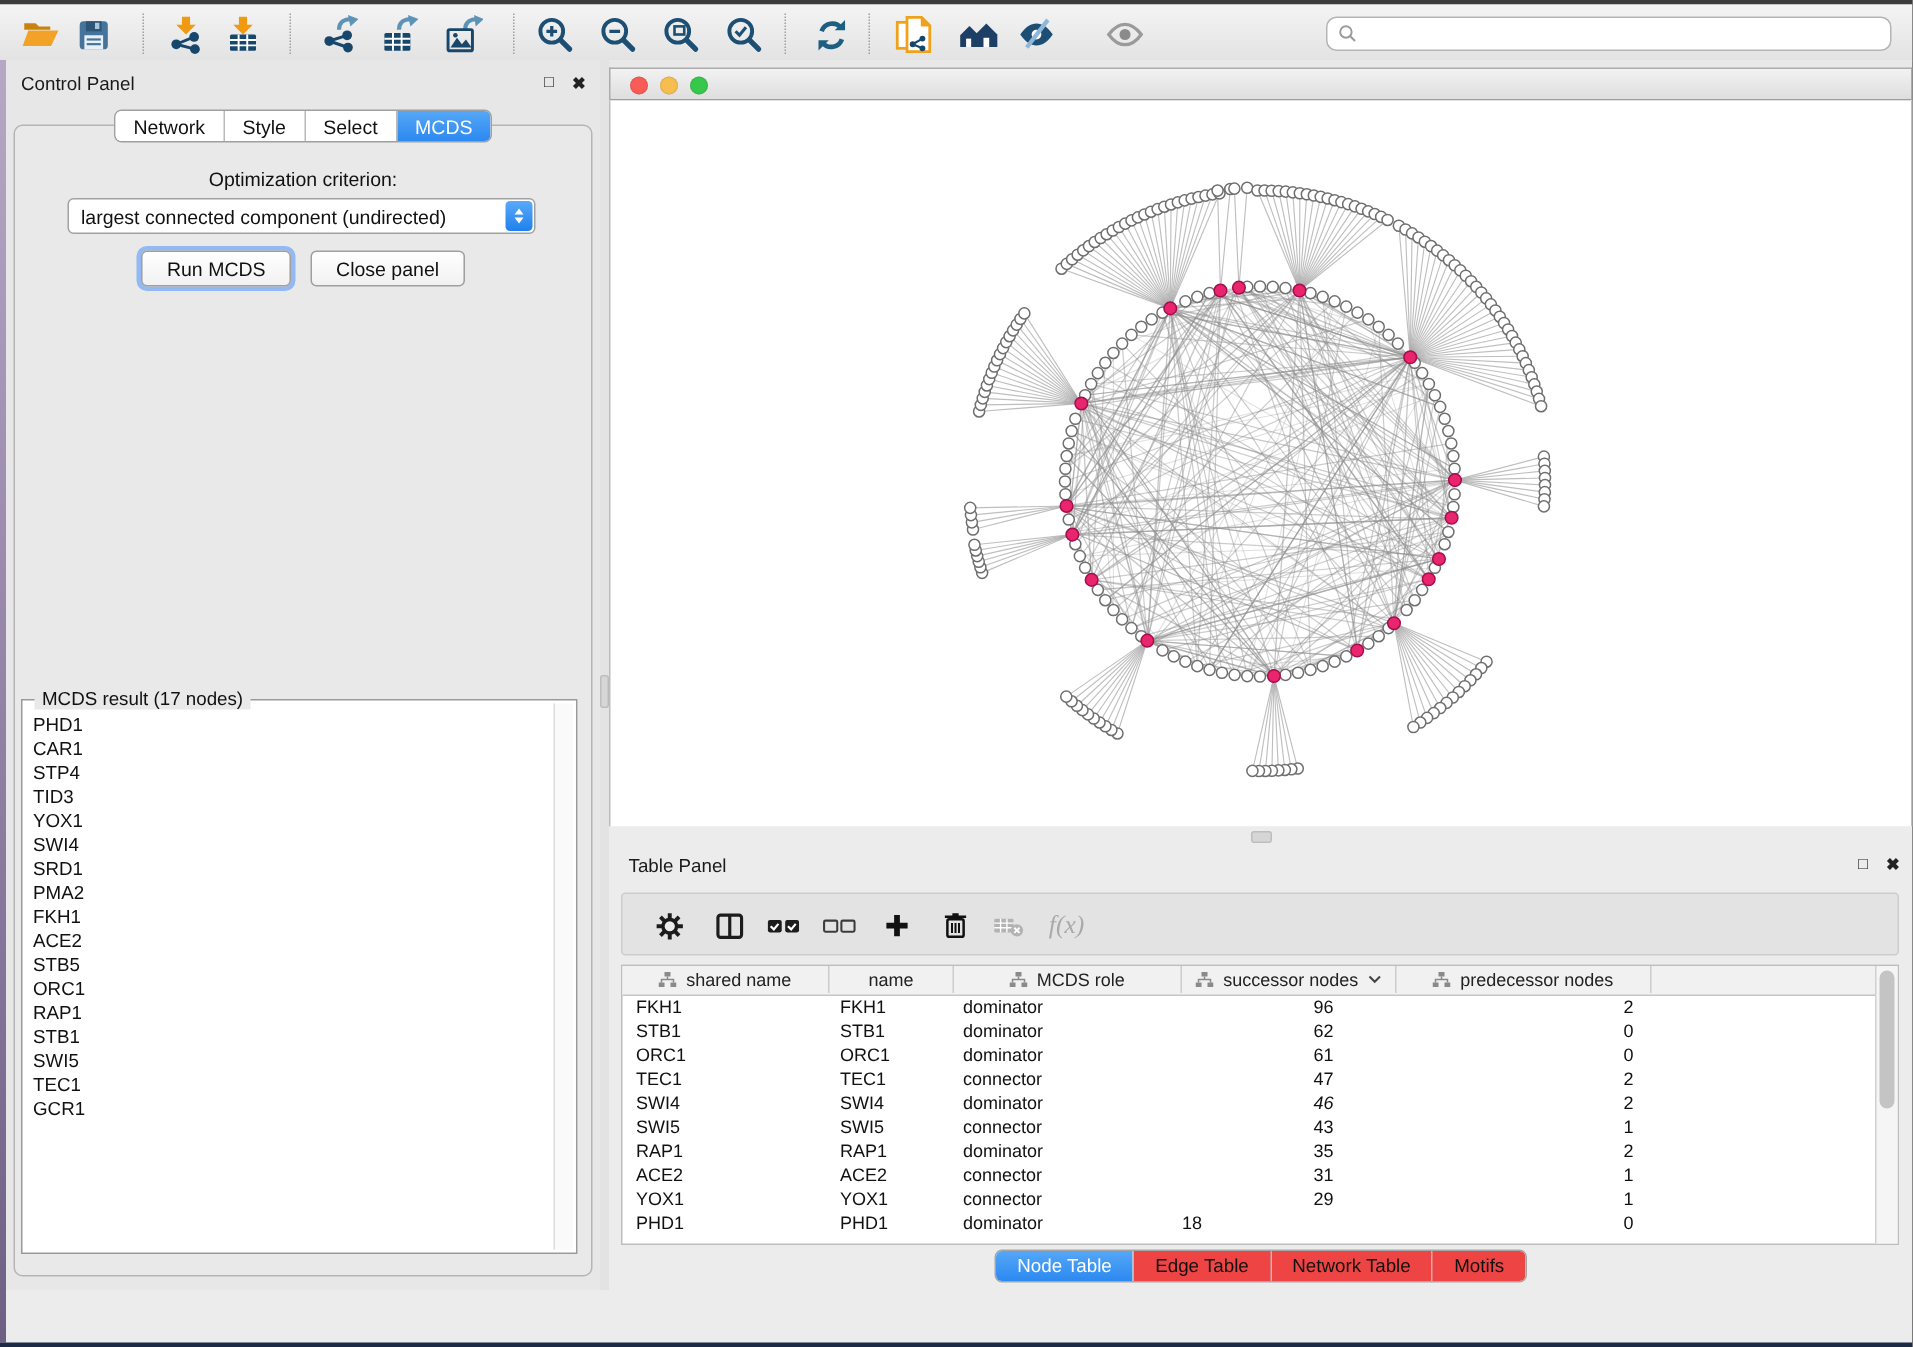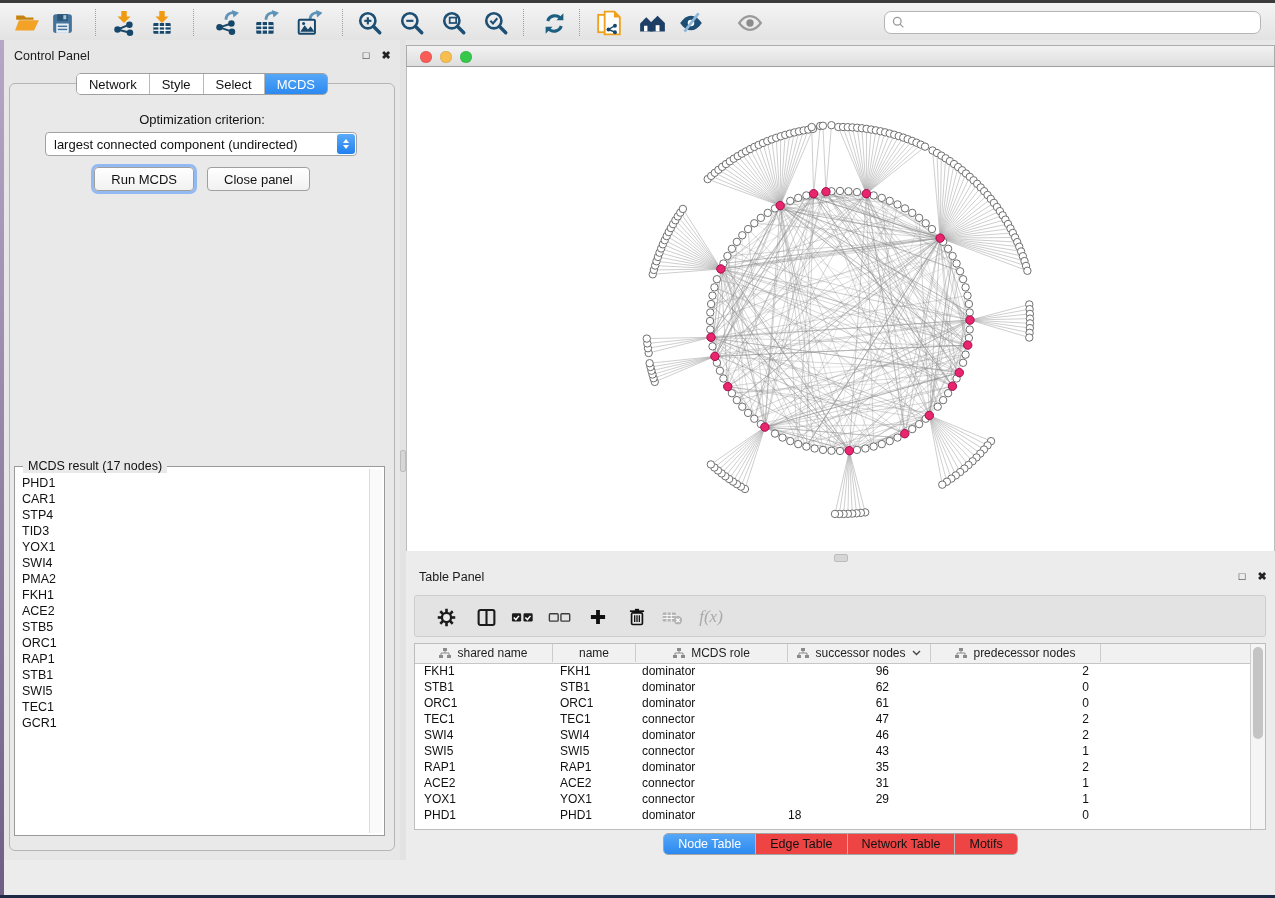--- a/index.html
+++ b/index.html
@@ -288,20 +288,21 @@
     </div>
     <div class="resultbox">
       <div class="resultlegend">MCDS result (17 nodes)</div>
       <div class="resultlist" id="mcds-list">
           <div>PHD1</div>
           <div>CAR1</div>
           <div>STP4</div>
           <div>TID3</div>
           <div>YOX1</div>
           <div>SWI4</div>
+          <div>SRD1</div>
           <div>PMA2</div>
           <div>FKH1</div>
           <div>ACE2</div>
           <div>STB5</div>
           <div>ORC1</div>
           <div>RAP1</div>
           <div>STB1</div>
           <div>SWI5</div>
           <div>TEC1</div>
           <div>GCR1</div>
@@ -1167,21 +1168,21 @@
             <div class="tcell" style="width: 138px; padding: 0px 0px 0px 9px; text-align: left; box-sizing: border-box;">TEC1</div>
             <div class="tcell" style="width: 83px; padding: 0px 0px 0px 7px; text-align: left; box-sizing: border-box;">TEC1</div>
             <div class="tcell" style="width: 152px; padding: 0px 0px 0px 6px; text-align: left; box-sizing: border-box;">connector</div>
             <div class="tcell" style="width: 143px; padding: 0px 42px 0px 0px; text-align: right; box-sizing: border-box;">47</div>
             <div class="tcell" style="width: 170px; padding: 0px 12px 0px 0px; text-align: right; box-sizing: border-box;">2</div>
           </div>
           <div class="trow">
             <div class="tcell" style="width: 138px; padding: 0px 0px 0px 9px; text-align: left; box-sizing: border-box;">SWI4</div>
             <div class="tcell" style="width: 83px; padding: 0px 0px 0px 7px; text-align: left; box-sizing: border-box;">SWI4</div>
             <div class="tcell" style="width: 152px; padding: 0px 0px 0px 6px; text-align: left; box-sizing: border-box;">dominator</div>
-            <div class="tcell" style="width: 143px; padding: 0px 42px 0px 0px; text-align: right; box-sizing: border-box;">46</div>
+            <div class="tcell" style="width: 143px; padding: 0px 42px 0px 0px; text-align: right; box-sizing: border-box; font-style: italic;">46</div>
             <div class="tcell" style="width: 170px; padding: 0px 12px 0px 0px; text-align: right; box-sizing: border-box;">2</div>
           </div>
           <div class="trow">
             <div class="tcell" style="width: 138px; padding: 0px 0px 0px 9px; text-align: left; box-sizing: border-box;">SWI5</div>
             <div class="tcell" style="width: 83px; padding: 0px 0px 0px 7px; text-align: left; box-sizing: border-box;">SWI5</div>
             <div class="tcell" style="width: 152px; padding: 0px 0px 0px 6px; text-align: left; box-sizing: border-box;">connector</div>
             <div class="tcell" style="width: 143px; padding: 0px 42px 0px 0px; text-align: right; box-sizing: border-box;">43</div>
             <div class="tcell" style="width: 170px; padding: 0px 12px 0px 0px; text-align: right; box-sizing: border-box;">1</div>
           </div>
           <div class="trow">

